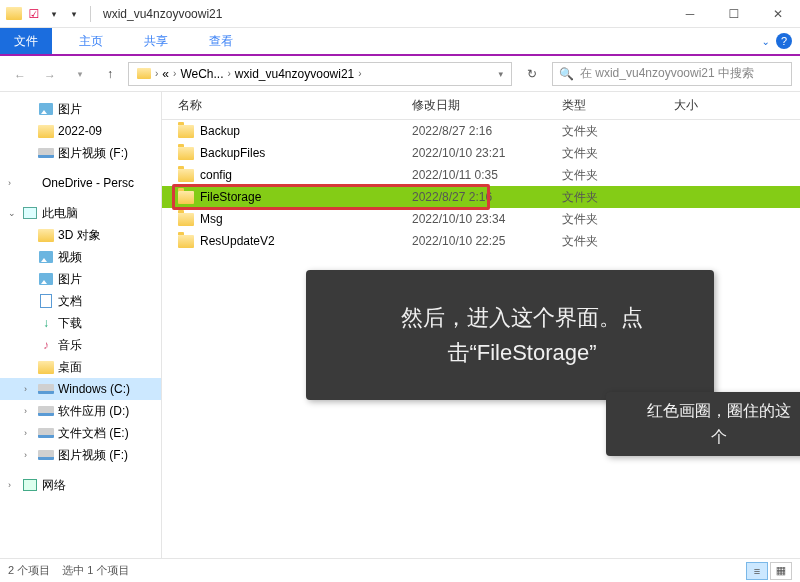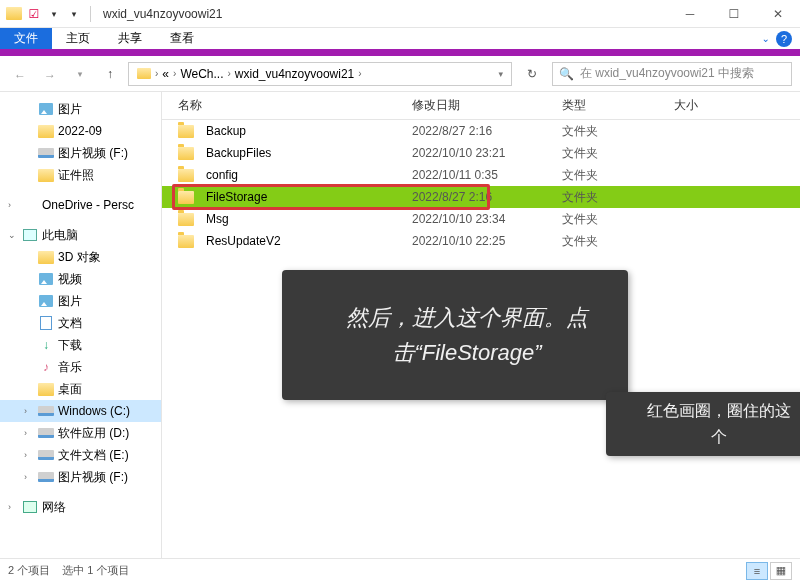--- a/index.html
+++ b/index.html
@@ -8,22 +8,22 @@
 
 .titlebar { height: 28px; display: flex; align-items: center; background: #fff; border-bottom: 1px solid #e5e5e5; }
 .qat { display: flex; align-items: center; gap: 4px; padding: 0 6px; }
 .qat-icon { width: 16px; height: 16px; display: flex; align-items: center; justify-content: center; }
 .qat-sep { width: 1px; height: 16px; background: #d0d0d0; margin: 0 4px; }
 .title-text { font-size: 12px; color: #333; margin-left: 4px; }
 .win-controls { margin-left: auto; display: flex; }
 .win-btn { width: 44px; height: 28px; display: flex; align-items: center; justify-content: center; color: #555; }
 
 
-.ribbon { height: 28px; display: flex; align-items: stretch; border-bottom: 7px solid #a21caf; }
-.ribbon-tab { padding: 0 14px; display: flex; align-items: center; font-size: 12px; color: #000000; cursor: pointer; }
+.ribbon { height: 28px; display: flex; align-items: stretch; border-bottom: 2px solid #a21caf; gap: 13px; }
+.ribbon-tab { padding: 0 14px; display: flex; align-items: center; font-size: 12px; color: #3b82f6; cursor: pointer; }
 .ribbon-tab.file { background: #1b6dde; color: #fff; }
 .ribbon-help { margin-left: auto; display: flex; align-items: center; padding-right: 8px; gap: 6px; color: #1b6dde; }
 .help-circle { width: 16px; height: 16px; border-radius: 50%; background: #1b6dde; color: #fff; font-size: 11px; display: flex; align-items: center; justify-content: center; }
 
 
 .addrbar { height: 36px; display: flex; align-items: center; padding: 0 8px; gap: 6px; border-bottom: 1px solid #e5e5e5; }
 .nav-btn { width: 24px; height: 24px; display: flex; align-items: center; justify-content: center; color: #999; border-radius: 2px; }
 .nav-btn.enabled { color: #333; }
 .breadcrumb { flex: 1; height: 24px; border: 1px solid #ccc; display: flex; align-items: center; padding: 0 4px; font-size: 12px; background: #fff; }
 .bc-seg { padding: 0 4px; display: flex; align-items: center; gap: 2px; cursor: pointer; }
@@ -46,21 +46,21 @@
 .content { flex: 1; position: relative; }
 .col-headers { height: 28px; display: flex; align-items: center; border-bottom: 1px solid #e5e5e5; padding-left: 16px; font-size: 12px; color: #333; }
 .col-name { width: 234px; }
 .col-date { width: 150px; }
 .col-type { width: 112px; }
 .col-size { flex: 1; }
 
 .rows { }
 .row { height: 22px; display: flex; align-items: center; padding-left: 16px; font-size: 12px; cursor: pointer; }
 .row.sel { background: #84cc16; }
-.row .cell-name { width: 234px; display: flex; align-items: center; gap: 12px; }
+.row .cell-name { width: 234px; display: flex; align-items: center; gap: 6px; }
 .row .cell-date { width: 150px; color: #555; }
 .row .cell-type { width: 112px; color: #555; }
 .row .cell-size { flex: 1; color: #555; }
 .folder-icon { width: 16px; height: 13px; background: linear-gradient(#ffe9a6, #f7ca4d); border-radius: 1px; position: relative; }
 .folder-icon::before { content: ""; position: absolute; top: -3px; left: 0; width: 6px; height: 3px; background: #f7ca4d; border-radius: 1px 1px 0 0; }
 
 .red-box { position: absolute; border: 3px solid #d73939; border-radius: 2px; pointer-events: none; }
 
 
 .callout { position: absolute; background: #3a3a3a; color: #f0f0f0; font-family: "KaiTi", "STKaiti", cursive; border-radius: 4px; display: flex; align-items: center; justify-content: center; text-align: center; line-height: 1.6; box-shadow: 2px 2px 6px rgba(0,0,0,0.3); }
@@ -159,27 +159,20 @@
         </span>
         <span>2022-09</span>
       </div>
       <div class="tree-item indent1">
         <span class="tree-chev"></span>
         <span class="tree-icon">
           <span class="ico-drive"></span>
         </span>
         <span>图片视频 (F:)</span>
       </div>
-      <div class="tree-item indent1">
-        <span class="tree-chev"></span>
-        <span class="tree-icon">
-          <span class="ico-folder-y"></span>
-        </span>
-        <span>证件照</span>
-      </div>
       <div class="tree-sep"></div>
       <div class="tree-item">
         <span class="tree-chev">›</span>
         <span class="tree-icon">
           <span class="ico-cloud"></span>
         </span>
         <span>OneDrive - Persc</span>
       </div>
       <div class="tree-sep"></div>
       <div class="tree-item">
@@ -333,21 +326,21 @@
             <span class="folder-icon"></span>
             <span>ResUpdateV2</span>
           </div>
           <div class="cell-date">2022/10/10 22:25</div>
           <div class="cell-type">文件夹</div>
           <div class="cell-size"></div>
         </div>
       </div>
     <div class="red-box" style="left:10px; top:92px; width:318px; height:26px;"></div>
 
-    <div class="callout big" style="left:120px; top:178px; width:346px; height:130px;font-style:italic;">
+    <div class="callout big" style="left:144px; top:178px; width:408px; height:130px;">
       <svg class="callout-arrow" style="left:-44px; top:28px;" width="46" height="76">
           <polygon points="46,0 46,76 0,38" fill="#3a3a3a"></polygon>
         </svg>
       <span>然后，进入这个界面。点击“FileStorage”</span>
     </div>
     <div class="callout small" style="left:408px; top:300px; width:208px; height:64px;margin-left:36px;">
       <svg class="callout-arrow" style="left:-26px; top:12px;" width="28" height="40">
           <polygon points="28,0 28,40 0,20" fill="#3a3a3a"></polygon>
         </svg>
       <span>红色画圈，圈住的这个</span>

